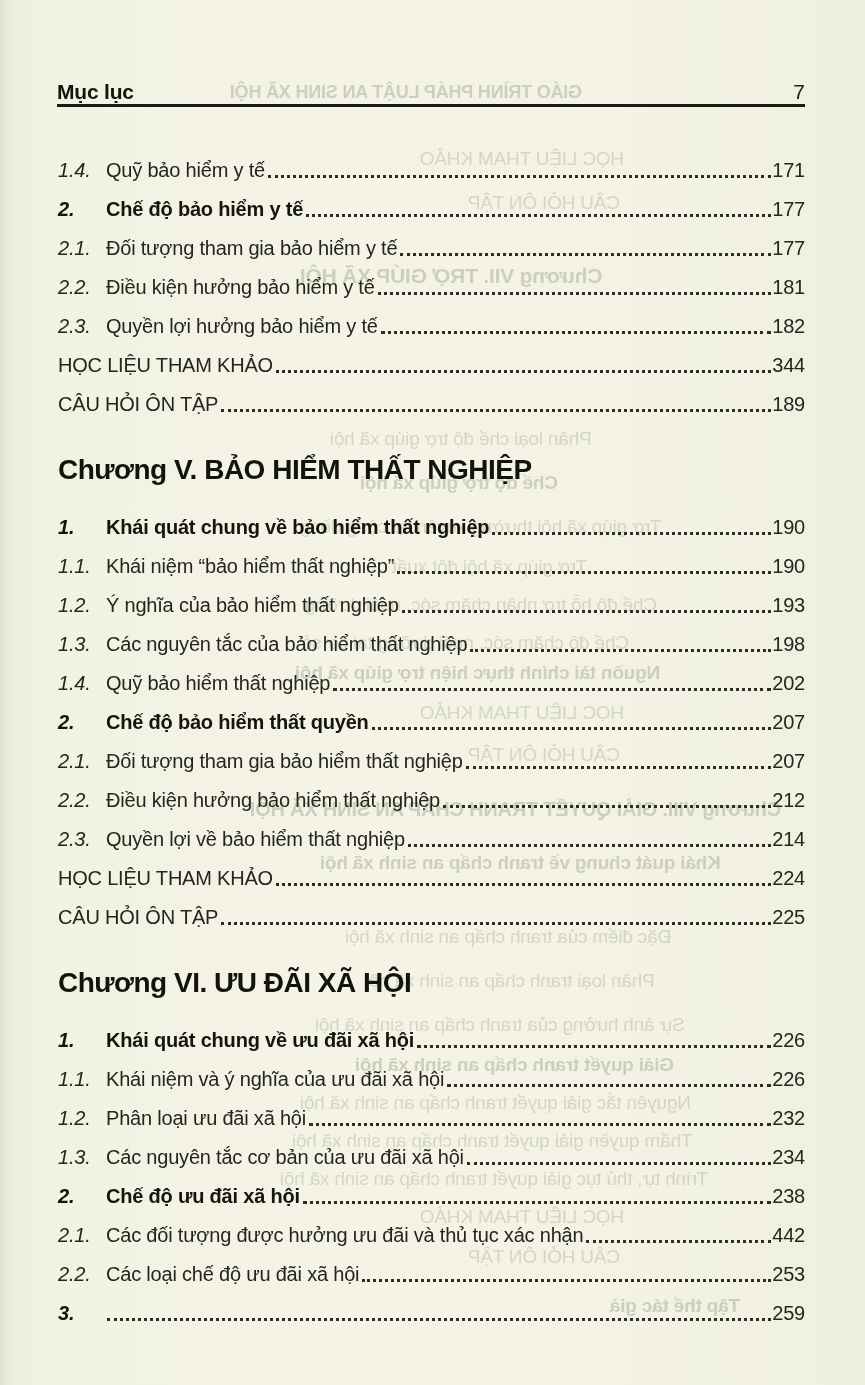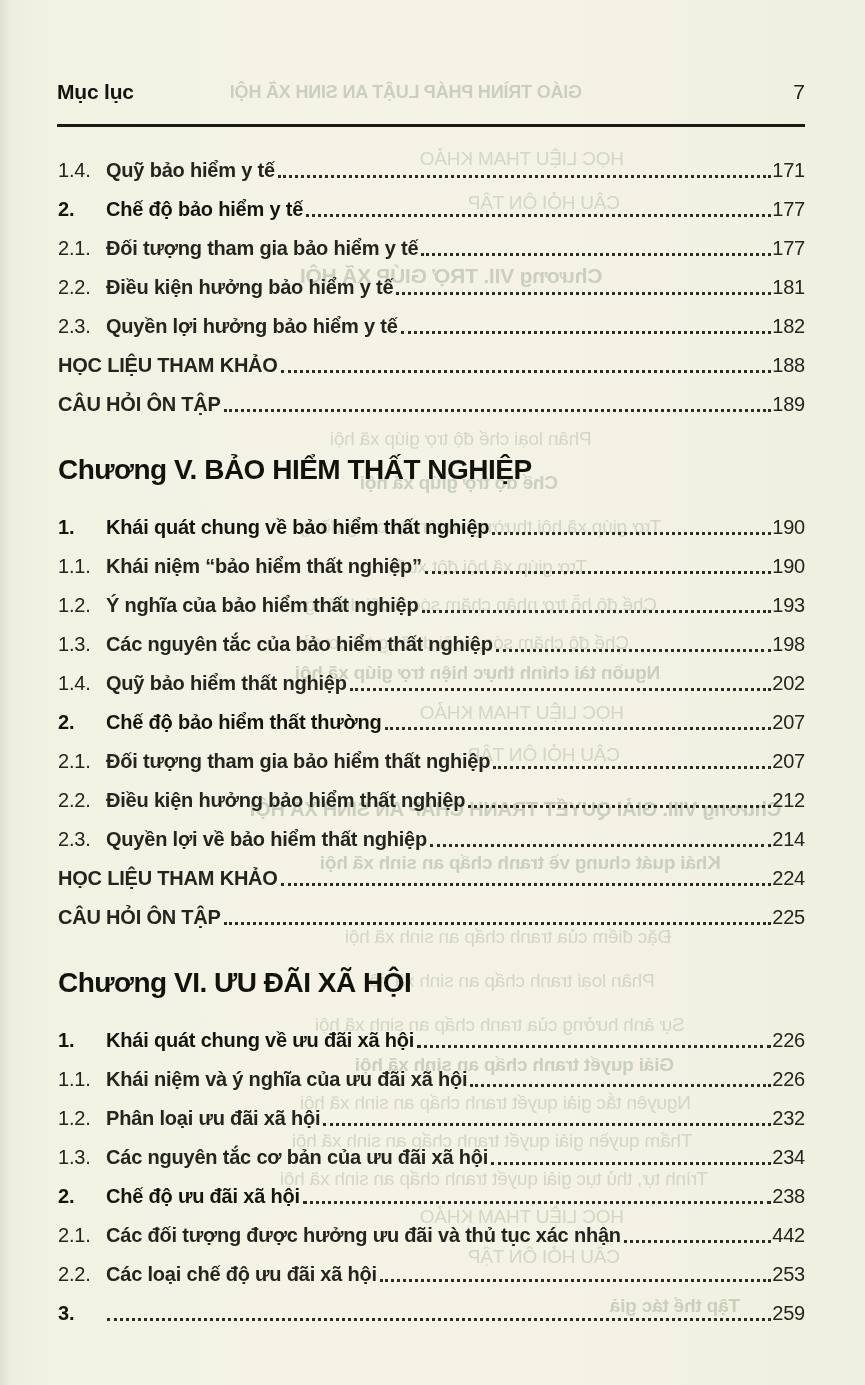--- a/index.html
+++ b/index.html
@@ -18,38 +18,38 @@
     color:rgba(118,136,102,0.26);
     font-size:19px;letter-spacing:-0.2px;
     filter:blur(0.5px);
   }
   .ghost.bold{font-weight:700;color:rgba(110,130,95,0.30);}
   
   .content{position:absolute;inset:0;z-index:2;}
   .header{
     position:absolute;top:80px;left:57px;right:60px;
     display:flex;justify-content:space-between;align-items:flex-end;
-    border-bottom:3px solid #1b1b16;padding-bottom:20px;
+    border-bottom:3px solid #1b1b16;padding-bottom:0;
   }
   .hdr-title{font-weight:700;font-size:21px;letter-spacing:-0.2px;color:#15150f;}
   .hdr-page{font-size:21px;color:#20201a;}
   .toc{position:absolute;top:128px;left:58px;right:60px;}
   .toc-section{margin:0;padding:0;}
   .toc-section.first{margin-top:14px;}
   .toc-section + .toc-section{margin-top:40px;}
   .chapter-heading{
     font-size:28px;font-weight:700;letter-spacing:-0.5px;
     margin:0 0 14px 0;color:#13130d;line-height:30px;
   }
   .row{
     display:flex;align-items:flex-end;height:39px;
     font-size:20px;letter-spacing:-0.2px;line-height:22px;
   }
-  .row .num{flex:none;width:48px;}
-  .row .label{flex:none;white-space:nowrap;padding-right:2px;font-weight:bold;}
+  .row .num{flex:none;width:48px;font-style:italic;}
+  .row .label{flex:none;white-space:nowrap;padding-right:2px;}
   .row .leader{
     flex:1;min-width:12px;
     border-bottom:3px dotted #2c2d26;
     margin:0 1px 3px 1px;
   }
   .row .pageno{flex:none;text-align:center;}
   .row.bold .num,.row.bold .label{font-weight:700;color:#15150f;}
 </style>
 </head>
 <body>
@@ -119,21 +119,21 @@
           <div class="row">
     <span class="num">2.3.</span>
     <span class="label">Quyền lợi hưởng bảo hiểm y tế</span>
     <span class="leader"></span>
     <span class="pageno">182</span>
   </div>
           <div class="row">
 
     <span class="label">HỌC LIỆU THAM KHẢO</span>
     <span class="leader"></span>
-    <span class="pageno">188</span>
+    <span class="pageno">344</span>
   </div>
           <div class="row">
 
     <span class="label">CÂU HỎI ÔN TẬP</span>
     <span class="leader"></span>
     <span class="pageno">189</span>
   </div>
         </section>
         <section class="toc-section">
     <h2 class="chapter-heading">Chương V. BẢO HIỂM THẤT NGHIỆP</h2>
@@ -162,21 +162,21 @@
     <span class="pageno">198</span>
   </div>
           <div class="row">
     <span class="num">1.4.</span>
     <span class="label">Quỹ bảo hiểm thất nghiệp</span>
     <span class="leader"></span>
     <span class="pageno">202</span>
   </div>
           <div class="row bold">
     <span class="num">2.</span>
-    <span class="label">Chế độ bảo hiểm thất thường</span>
+    <span class="label">Chế độ bảo hiểm thất quyền</span>
     <span class="leader"></span>
     <span class="pageno">207</span>
   </div>
           <div class="row">
     <span class="num">2.1.</span>
     <span class="label">Đối tượng tham gia bảo hiểm thất nghiệp</span>
     <span class="leader"></span>
     <span class="pageno">207</span>
   </div>
           <div class="row">

